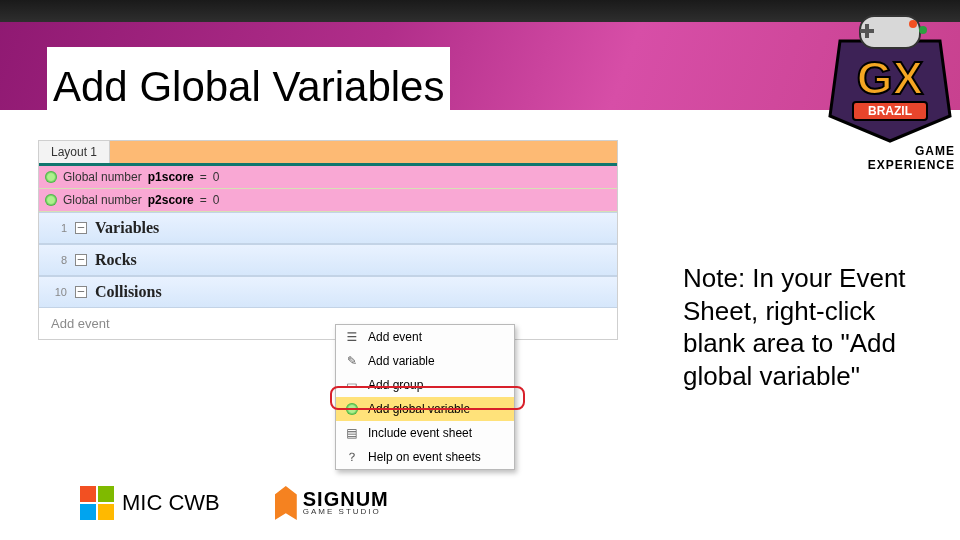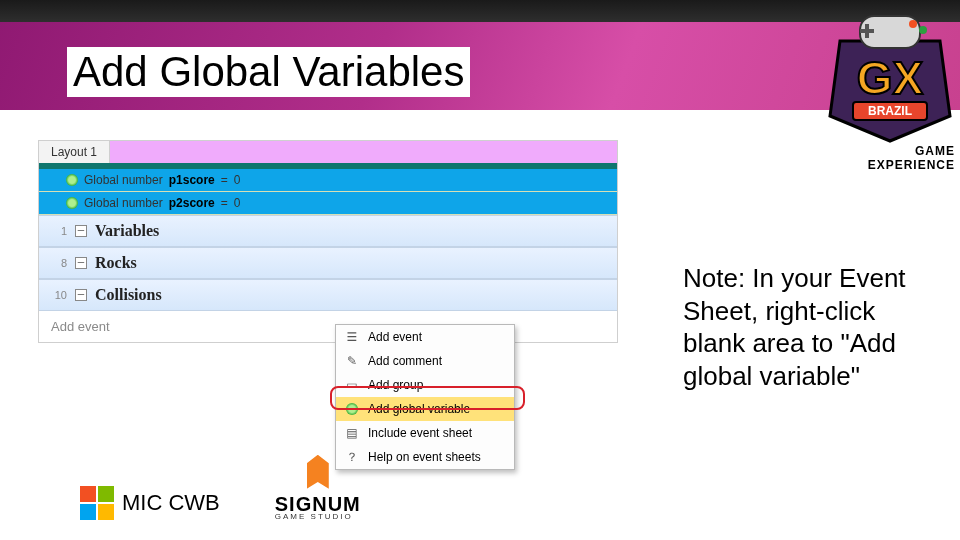--- a/index.html
+++ b/index.html
@@ -1,57 +1,57 @@
 <!DOCTYPE html>
 <html><head>
 <meta charset="utf-8">
 <style>
   *{box-sizing:border-box;margin:0;padding:0;}
   body{width:960px;height:540px;background:#fff;font-family:"Segoe UI",Arial,sans-serif;position:relative;overflow:hidden;}
   
   .hdr{position:absolute;top:0;left:0;width:960px;height:110px;background:linear-gradient(110deg,#8f1972 0%,#b12e8a 40%,#d74ea7 65%,#c8418f 100%);}
   .hdr-dk{position:absolute;top:0;left:0;width:960px;height:22px;background:linear-gradient(#1a1a1a,#2e2e2e);}
-  .title{position:absolute;top:47px;left:67px;color:#000;background:#fff;font-size:42px;font-weight:300;padding:1px 6px;}
+  .title{position:absolute;top:47px;left:47px;color:#000;background:#fff;font-size:42px;font-weight:300;padding:16px 6px;}
   
   .gx{position:absolute;right:5px;top:6px;width:130px;}
   .gx svg{display:block;}
   .gx-cap{text-align:right;font-weight:bold;font-size:12px;letter-spacing:1px;margin-top:-2px;}
   
   .editor{position:absolute;left:38px;top:140px;width:580px;border:1px solid #cfcfcf;font-size:12px;color:#333;}
-  .tabs{display:flex;background:#f0abfc;border-bottom:6px solid #0f766e;}
+  .tabs{display:flex;background:#fdba74;border-bottom:3px solid #0f766e;}
   .tab{padding:4px 12px;margin:0;border-right:1px solid #cfcfcf;background:#f3f3f3;}
   .tab.active{background:#ffe27a;}
   .tab .x{margin-left:6px;color:#777;font-size:10px;}
-  .gvar{padding:4px 27px;background:#0ea5e9;border-bottom:1px solid #d6e0b6;display:flex;align-items:center;gap:6px;}
+  .gvar{padding:4px 6px;background:#f9a8d4;border-bottom:1px solid #d6e0b6;display:flex;align-items:center;gap:6px;}
   .globe{width:12px;height:12px;border-radius:50%;background:radial-gradient(#aef08d 40%,#3bb03b 70%);display:inline-block;}
   .gvar b{color:#000;}
   .grp{display:flex;align-items:center;gap:8px;padding:6px 10px;background:linear-gradient(#e9f2ff,#d6e7fb);border-top:1px solid #c3d3e6;border-bottom:1px solid #c3d3e6;}
   .grp .num{width:18px;color:#888;font-size:11px;text-align:right;}
   .grp .box{width:12px;height:12px;background:#fff;border:1px solid #888;font-size:9px;line-height:9px;text-align:center;}
   .grp .lbl{font-family:"Segoe UI";font-weight:700;color:#222;font-size:16px;}
   .add-ev{padding:8px 12px;color:#8a8a8a;font-size:13px;}
   
   .menu{position:absolute;left:335px;top:324px;width:180px;background:#fdfdfd;border:1px solid #b9b9b9;box-shadow:2px 3px 5px rgba(0,0,0,.25);font-size:12px;}
   .mi{display:flex;align-items:center;gap:8px;padding:4px 8px;}
   .mi.hl{background:#ffe27a;}
   .mi .ic{width:16px;height:16px;display:flex;align-items:center;justify-content:center;font-size:12px;color:#555;}
   .menu-red{position:absolute;border:2px solid #d8202a;border-radius:8px;left:330px;top:386px;width:195px;height:24px;pointer-events:none;}
   
   .note{position:absolute;left:683px;top:262px;width:255px;font-size:26px;line-height:1.25;color:#000;}
   
-  .foot{position:absolute;left:80px;bottom:20px;display:flex;align-items:flex-end;gap:55px;}
+  .foot{position:absolute;left:80px;bottom:20px;display:flex;align-items:center;gap:55px;}
   .mic{display:flex;align-items:center;gap:8px;}
   .mic .sq{display:grid;grid-template-columns:16px 16px;grid-template-rows:16px 16px;gap:2px;}
   .mic .sq span:nth-child(1){background:#f25022;}
   .mic .sq span:nth-child(2){background:#7fba00;}
   .mic .sq span:nth-child(3){background:#00a4ef;}
   .mic .sq span:nth-child(4){background:#ffb900;}
   .mic .t{font-size:22px;font-weight:700;}
   .mic .t span{font-weight:300;}
-  .signum{display:flex;align-items:center;gap:6px;flex-direction:column;}
+  .signum{display:flex;align-items:center;gap:6px;}
   .signum .fl{width:22px;height:34px;background:#f58220;clip-path:polygon(50% 0,100% 25%,100% 100%,50% 80%,0 100%,0 25%);}
   .signum .tx{line-height:.9;}
   .signum .tx .big{font-size:20px;font-weight:800;letter-spacing:1px;}
   .signum .tx .sm{font-size:8px;letter-spacing:2px;color:#333;}
   .parana{display:flex;align-items:center;gap:8px;}
   .parana .ring{width:28px;height:28px;border-radius:50%;background:conic-gradient(#f58220 0 90deg,#2b9e3f 90deg 180deg,#1470b8 180deg 270deg,#e7a614 270deg 360deg);position:relative;}
   .parana .ring::after{content:"";position:absolute;inset:7px;border-radius:50%;background:#fff;}
   .parana .tx{font-size:14px;color:#555;}
   .parana .tx b{color:#333;}
 </style>
@@ -117,21 +117,21 @@
   <div class="add-ev">Add event</div>
 </div>
 
 <div class="menu">
   <div class="mi">
       <span class="ic">☰</span>
       <span>Add event</span>
     </div>
   <div class="mi">
       <span class="ic">✎</span>
-      <span>Add comment</span>
+      <span>Add variable</span>
     </div>
   <div class="mi">
       <span class="ic">▭</span>
       <span>Add group</span>
     </div>
   <div class="mi hl">
       <span class="ic">
         <span class="globe"></span>
       </span>
       <span>Add global variable</span>

